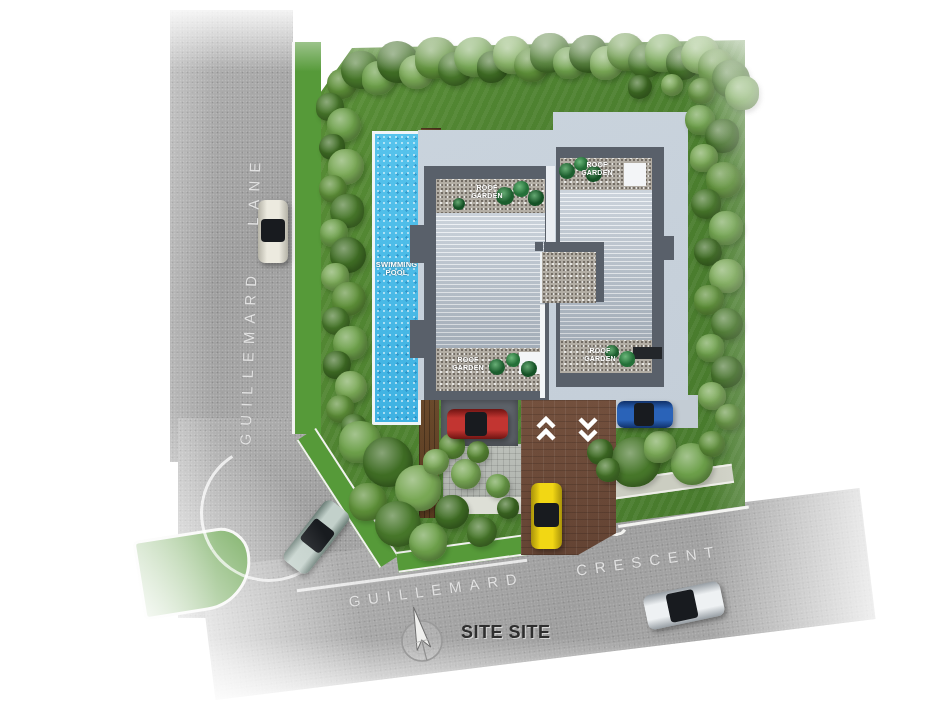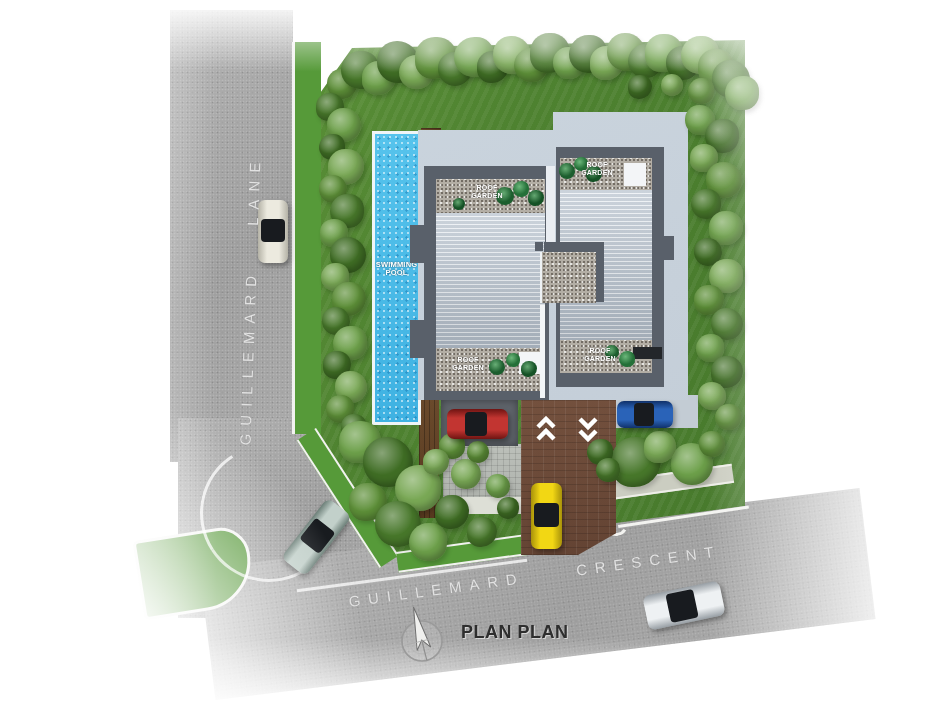--- a/index.html
+++ b/index.html
@@ -267,15 +267,15 @@
 
   <svg width="52" height="62" viewBox="0 0 52 62" style="position:absolute;left:396px;top:604px;z-index:30;">
     <circle cx="26" cy="37" r="20" fill="rgba(255,255,255,.12)" stroke="#9a9a9a" stroke-width="1.6"></circle>
     <circle cx="26" cy="37" r="13" fill="none" stroke="#b5b5b5" stroke-width=".8"></circle>
     <g transform="rotate(-14 26 37)">
       <polygon points="26,2 33,45 26,36 19,45" fill="#f0f0ee" stroke="#6f6f6f" stroke-width="1"></polygon>
       <line x1="26" y1="37" x2="26" y2="57" stroke="#8f8f8f" stroke-width="1.2"></line>
       <line x1="8" y1="37" x2="44" y2="37" stroke="#aaa" stroke-width=".8"></line>
     </g>
   </svg>
-  <div class="title" style="left:461px;top:622px;">PLAN PLAN</div>
+  <div class="title" style="left:461px;top:622px;">SITE SITE</div>
 
 </div>
 
 </body></html>

